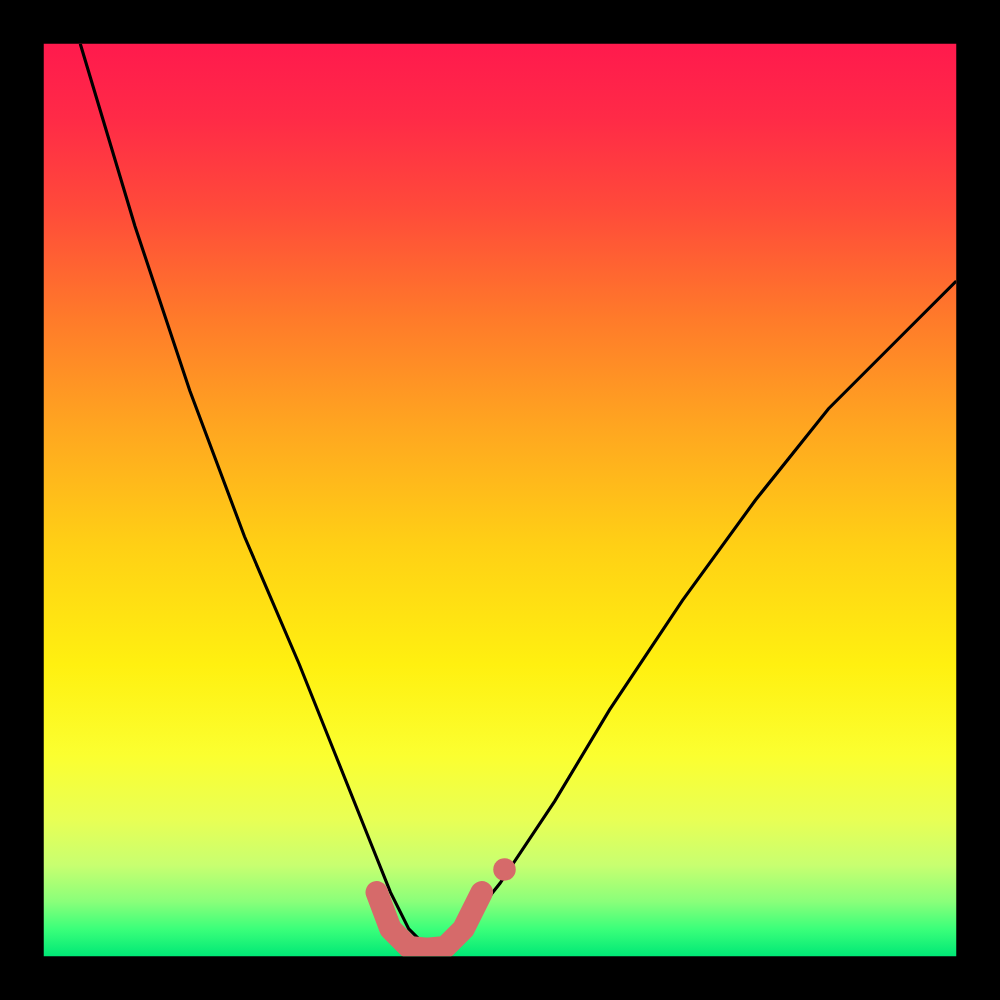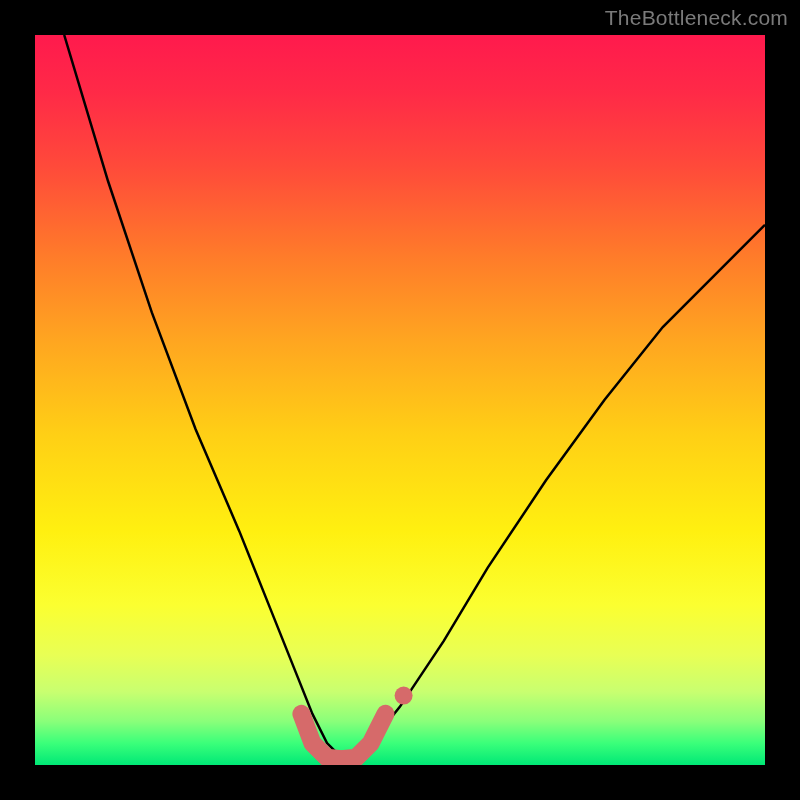--- a/index.html
+++ b/index.html
@@ -68,21 +68,20 @@
     stroke-linejoin: round;
   }
   .marker-dot {
     fill: #d66a6a;
   }
 </style>
 </head>
 <body>
 
 <div class="frame">
-  <div class="watermark">TheBottleneck.com</div>
   <div class="plot">
     <svg class="curves" viewBox="0 0 730 730" preserveAspectRatio="none">
 
       <path id="curve-path" class="curve" d="M29.2 0.0 L73.0 146.0 L116.8 277.4 L160.6 394.2 L204.4 496.4 L233.6 569.4 L262.8 642.4 L277.4 678.9 L292.0 708.1 L306.6 722.7 L321.2 722.7 L335.8 708.1 L365.0 671.6 L408.8 605.9 L452.6 532.9 L511.0 445.3 L569.4 365.0 L627.8 292.0 L686.2 233.6 L730.0 189.8"></path>
 
       <path id="marker-path" class="marker-line" d="M266.4 678.9 L277.4 708.1 L292.0 722.7 L306.6 724.2 L321.2 722.7 L335.8 708.1 L350.4 678.9"></path>
 
       <circle id="marker-dot" class="marker-dot" r="9" cx="368.6" cy="660.6"></circle>
     </svg>
   </div>

